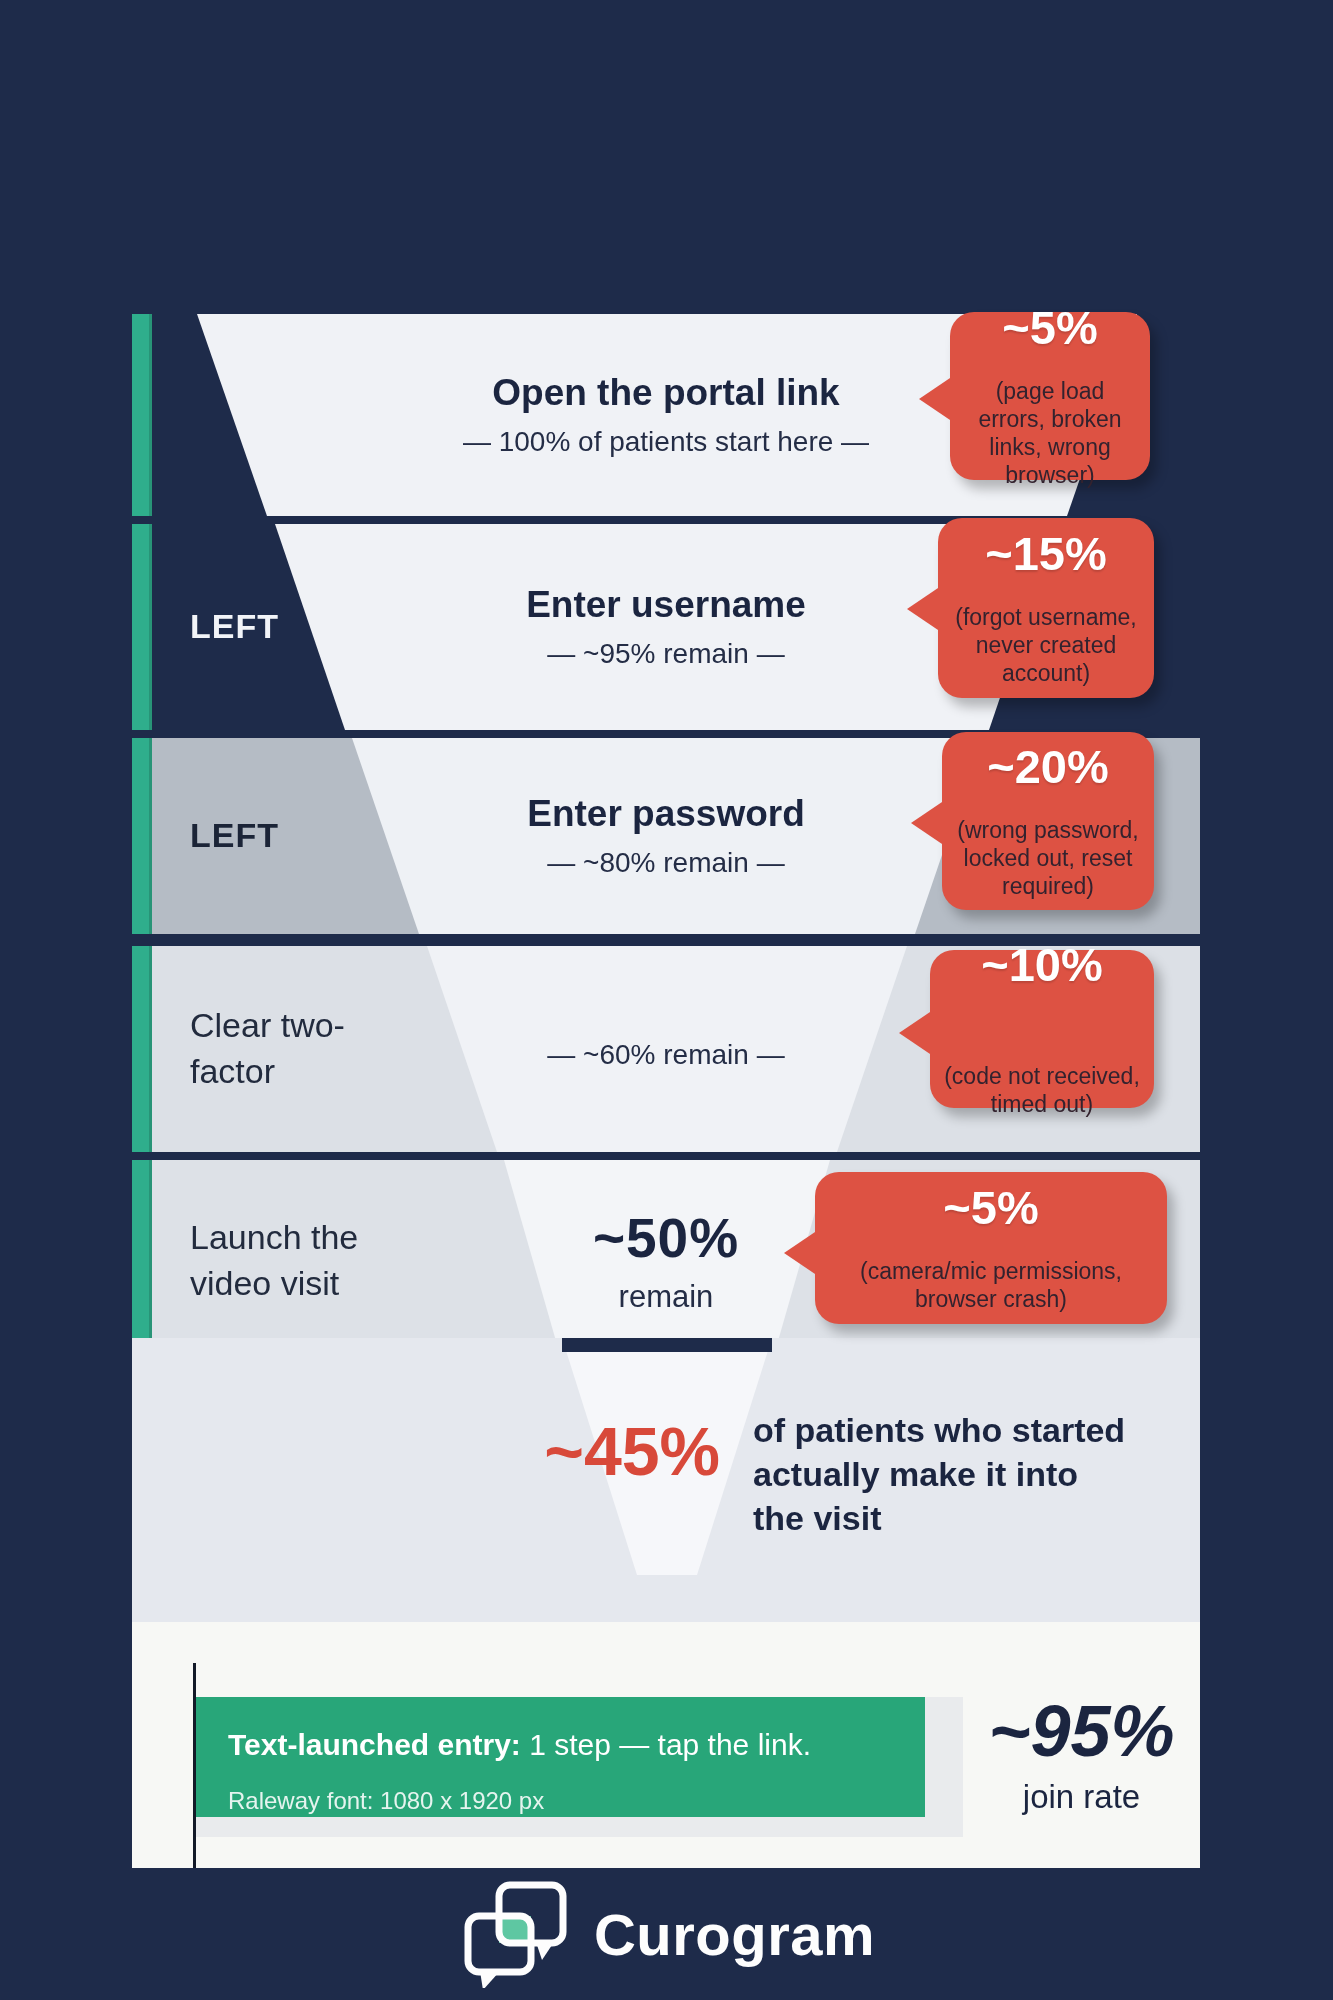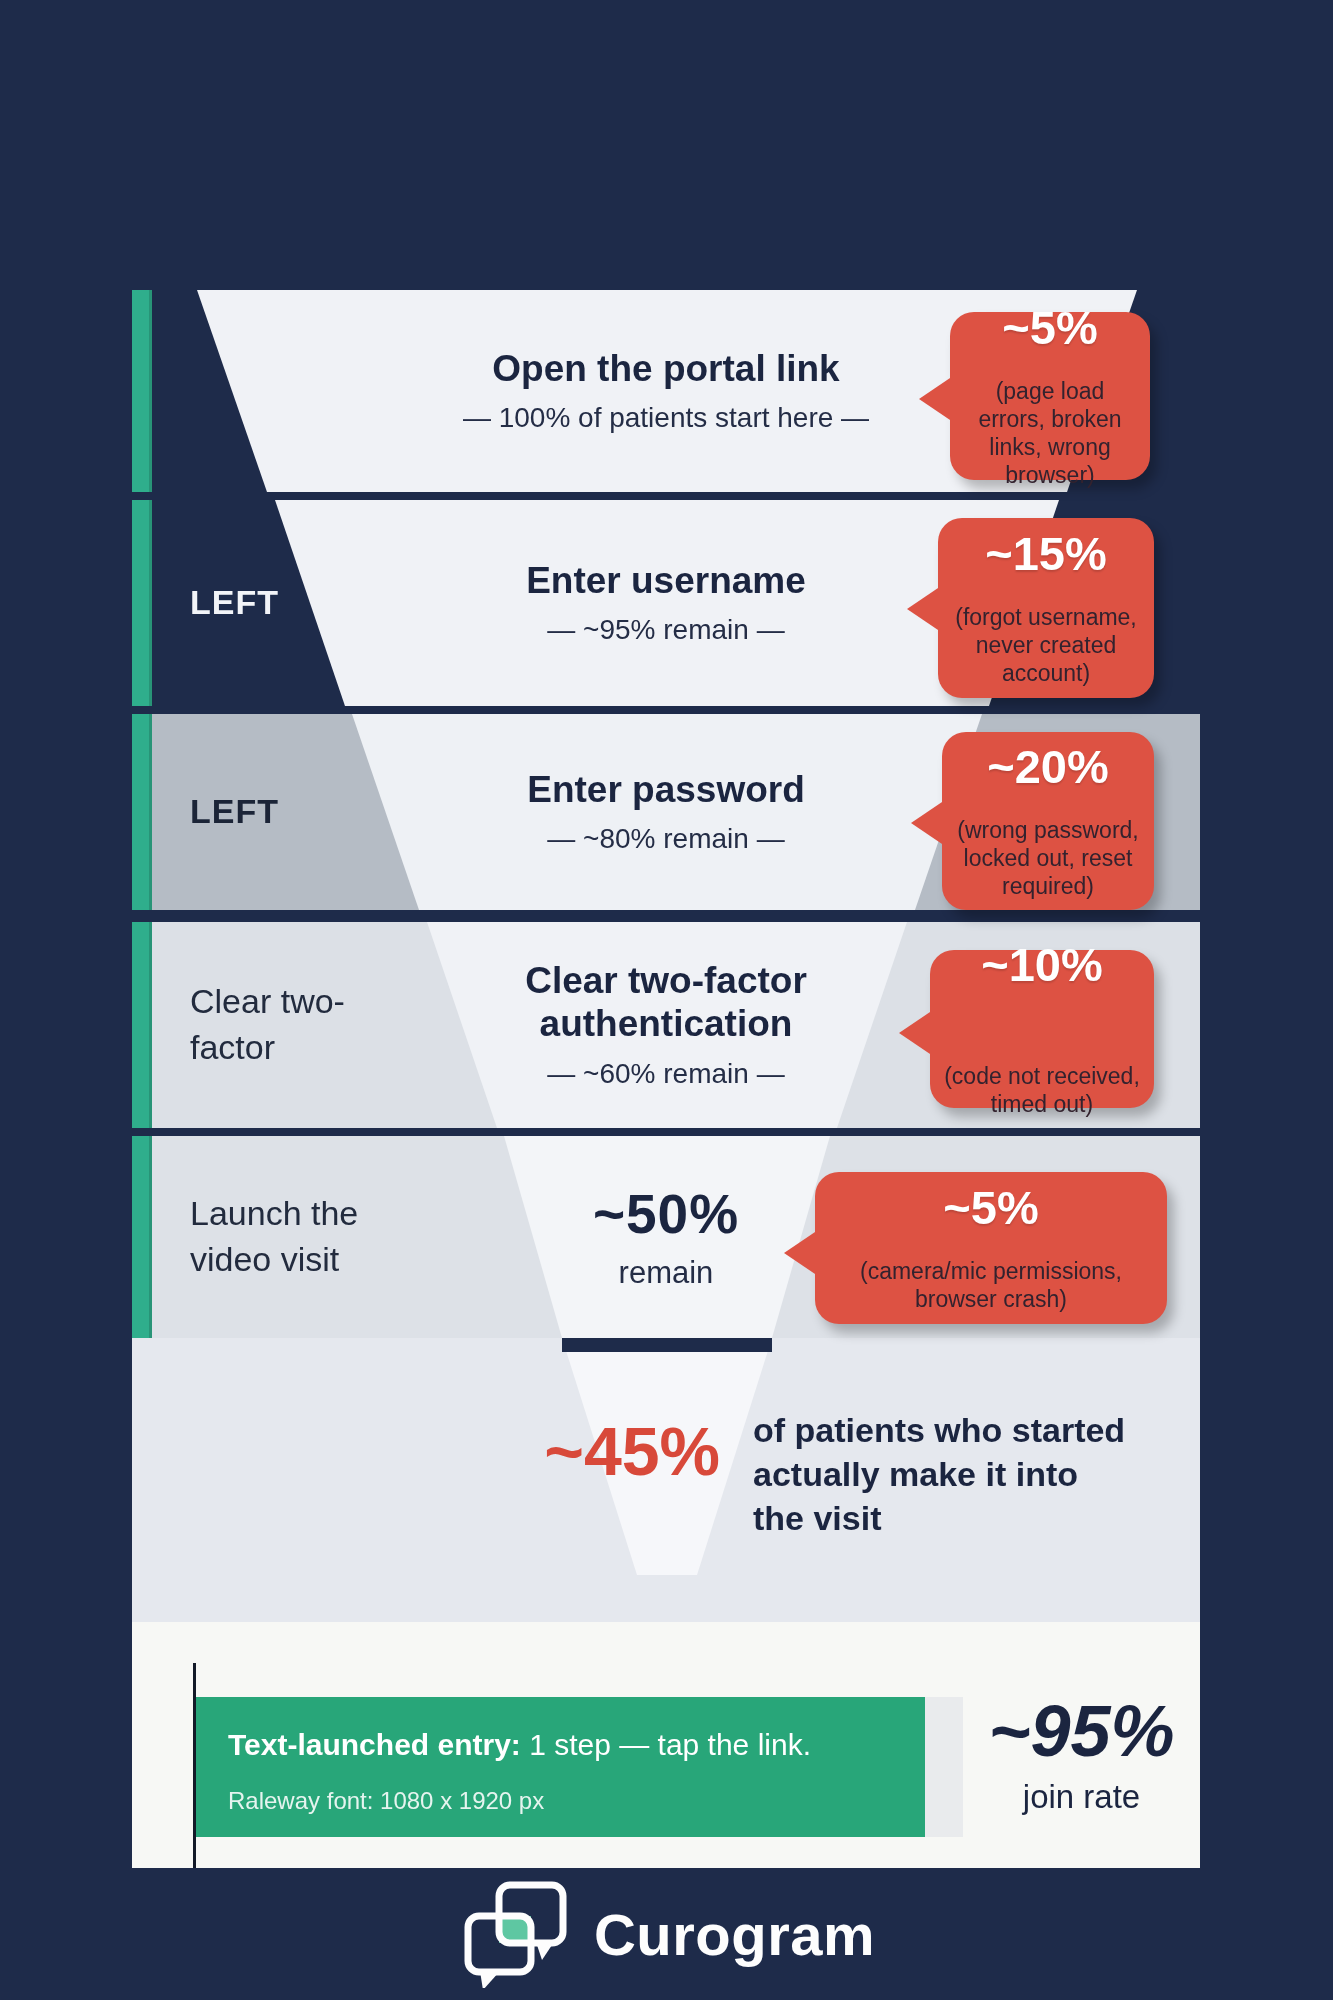--- a/index.html
+++ b/index.html
@@ -10,21 +10,21 @@
     font-family:"Liberation Sans", sans-serif;
     -webkit-font-smoothing:antialiased;
   }
   
   .title {
     position:absolute; top:48px; left:0; width:100%;
     text-align:center; color:#fafbfd; font-weight:700;
     font-size:56px; line-height:1.28; letter-spacing:.5px;
   }
   
-  .row { position:absolute; left:132px; width:1068px; }
+  .row { position:absolute; left:132px; width:1068px;margin-top:24px; }
   .row1 { top:290px;  height:202px; }
   .row2 { top:500px;  height:206px; }
   .row3 { top:714px;  height:196px; background:#b5bcc5; }
   .row4 { top:922px;  height:206px; background:#dce0e6; }
   .row5 { top:1136px; height:202px; background:#dde1e7; }
   .tailsec { position:absolute; left:132px; width:1068px; top:1338px; height:284px; background:#e5e8ee; }
 
   .tealbar {
     position:absolute; left:0; top:0; width:20px; height:100%;
     background:#2fae8c; box-shadow:inset -3px 0 0 rgba(0,0,0,.15);
@@ -89,21 +89,21 @@
     color:#d8493a; font-size:68px; font-weight:700; z-index:4;
   }
   .result-text {
     position:absolute; left:753px; top:1408px; width:380px;
     color:#1b2540; font-size:34px; font-weight:700; line-height:1.3; z-index:4;
   }
   
   .panel { position:absolute; left:132px; top:1622px; width:1068px; height:246px; background:#f7f8f5; }
   .axis-line { position:absolute; left:61px; top:41px; width:3px; height:205px; background:#131a28; }
   .bar-track { position:absolute; left:64px; top:75px; width:767px; height:140px; background:#e9ebed; }
-  .bar-fill  { position:absolute; left:0; top:0; width:729px; height:140px; background:#28a679;
+  .bar-fill  { position:absolute; left:0; top:0; width:729px; height:120px; background:#28a679;
                color:#fff; padding:30px 0 0 32px; }
   .bar-line1 { font-size:30px; line-height:1.2; }
   .bar-line1 b { font-weight:700; }
   .bar-note  { font-size:24px; margin-top:24px; color:rgba(255,255,255,.88); }
   .join-block { position:absolute; left:831px; top:68px; width:237px; text-align:center; color:#1b2540; }
   .join-value { font-size:72px; font-weight:700;font-style:italic; }
   .join-label { font-size:33px; font-weight:400; margin-top:6px; }
   
   .footer {
     position:absolute; left:0; top:1868px; width:100%; height:132px;
@@ -156,21 +156,20 @@
   <div class="bubble b3">
     <div class="bub-head">~20%</div>
     <div class="bub-detail">(wrong password, locked out, reset required)</div>
   </div>
 
   <div class="row row4">
     <div class="tealbar"></div>
     <div class="trap"></div>
     <div class="stage-label">Clear two-factor</div>
     <div class="stage-center">
-      <div class="stage-title">Clear two-factor authentication</div>
       <div class="stage-sub">— ~60% remain —</div>
     </div>
   </div>
   <div class="bubble b4">
     <div class="bub-head">~10%</div>
     <div class="bub-detail">(code not received, timed out)</div>
   </div>
 
   <div class="row row5">
     <div class="tealbar"></div>

